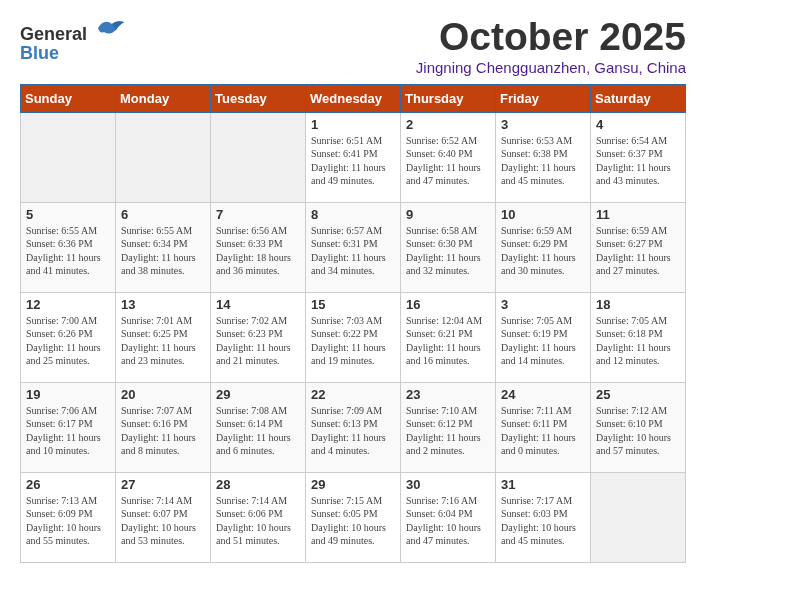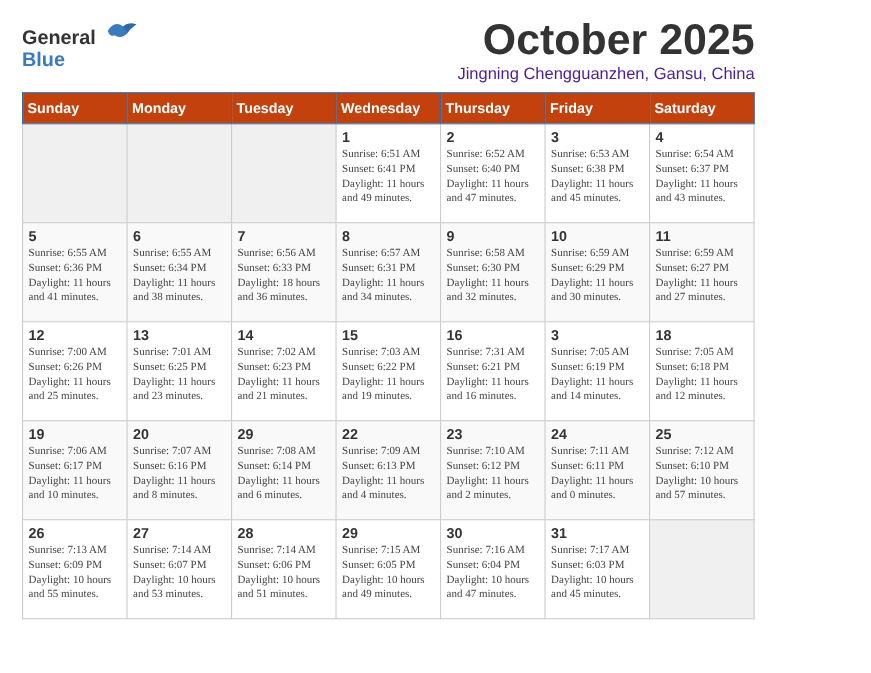--- a/index.html
+++ b/index.html
@@ -260,21 +260,21 @@
             <div class="day-number">15</div>
             <div class="day-info">
               <div>Sunrise: 7:03 AM</div>
               <div>Sunset: 6:22 PM</div>
               <div>Daylight: 11 hours and 19 minutes.</div>
             </div>
           </td>
           <td>
             <div class="day-number">16</div>
             <div class="day-info">
-              <div>Sunrise: 7:31 AM</div>
+              <div>Sunrise: 12:04 AM</div>
               <div>Sunset: 6:21 PM</div>
               <div>Daylight: 11 hours and 16 minutes.</div>
             </div>
           </td>
           <td>
             <div class="day-number">3</div>
             <div class="day-info">
               <div>Sunrise: 7:05 AM</div>
               <div>Sunset: 6:19 PM</div>
               <div>Daylight: 11 hours and 14 minutes.</div>

